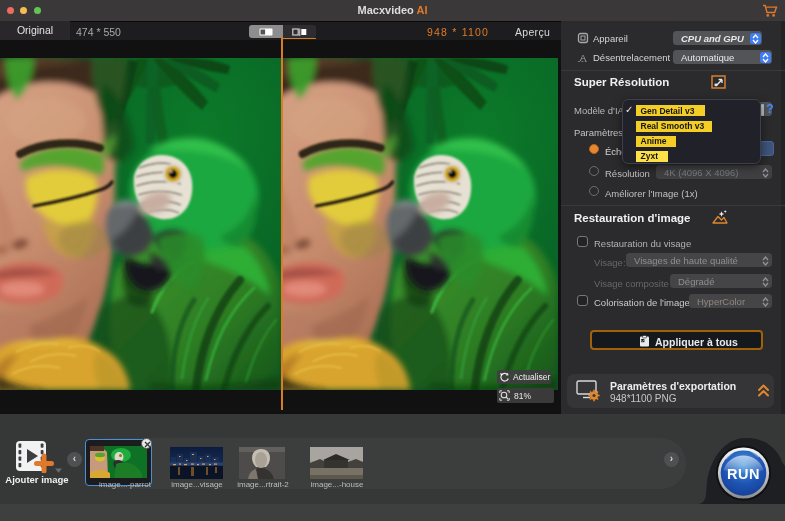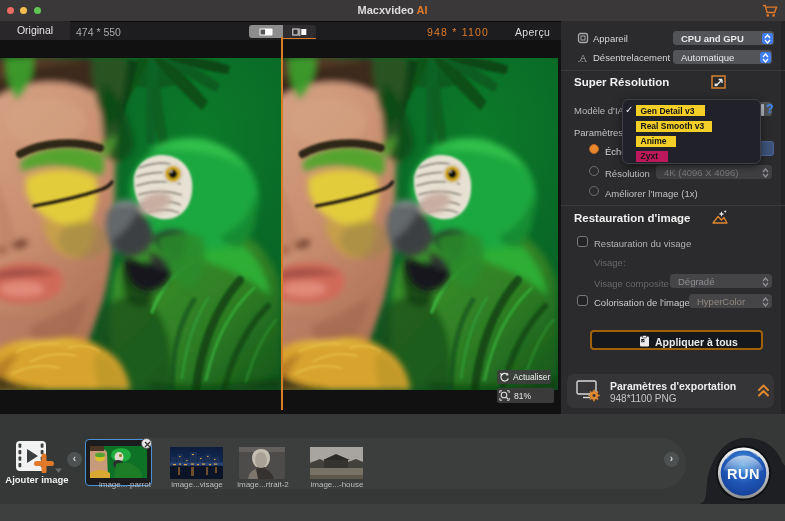--- a/index.html
+++ b/index.html
@@ -250,21 +250,21 @@
   </div>
 
   <div class="abs" id="sidebar">
     <div class="abs" style="left:220px; top:0; width:4px; height:393px; background:#232325;"></div>
 
     <svg class="abs" style="left:16px;top:11px" width="12" height="12" viewBox="0 0 12 12">
       <rect x="1.5" y="1.5" width="9" height="9" rx="2" fill="none" stroke="#a9a9ab" stroke-width="1.3"></rect>
       <rect x="4" y="4" width="4" height="4" fill="none" stroke="#a9a9ab" stroke-width="1"></rect>
     </svg>
     <div class="abs lbl" style="left:32px; top:12px;">Appareil</div>
-    <div class="dd" style="left:112px; top:10px; width:101px;">
+    <div class="dd" style="left:112px; top:10px; width:89px;font-style:italic;">
       <div class="t" style="font-weight:bold;">CPU and GPU</div>
       <div class="step">
           <svg class="chev" style="top:1px" viewBox="0 0 7 5">
             <path d="M1 4 L3.5 1 L6 4" fill="none" stroke="#fff" stroke-width="1.3"></path>
           </svg>
       <svg class="chev" style="top:6px" viewBox="0 0 7 5">
             <path d="M1 1 L3.5 4 L6 1" fill="none" stroke="#fff" stroke-width="1.3"></path>
           </svg>
         </div>
     </div>
@@ -323,20 +323,31 @@
     <div class="sep" style="top:184px;"></div>
     <div class="h1" style="left:13px; top:191px;">Restauration d'image</div>
     <svg class="abs" style="left:150px;top:189px" width="17" height="15" viewBox="0 0 17 15">
       <path d="M2 13 L7 6.5 L10.5 10 L13 7.5 L16 13 Z" fill="none" stroke="#e0872e" stroke-width="1.3" stroke-linejoin="round"></path>
       <path d="M10.5 1.2 l0.8 2 l2 0.8 l-2 0.8 l-0.8 2 l-0.8 -2 l-2 -0.8 l2 -0.8 Z" fill="#f0f0f0"></path>
       <path d="M14.2 0 l0.45 1.05 l1.05 0.45 l-1.05 0.45 l-0.45 1.05 l-0.45 -1.05 L12.7 1.5 l1.05 -0.45 Z" fill="#f0f0f0"></path>
     </svg>
     <div class="cb" style="left:16px; top:215px;"></div>
     <div class="abs lbl" style="left:33px; top:217px; color:#b2b2b4;">Restauration du visage</div>
     <div class="abs lbl dis" style="left:33px; top:236px;">Visage:</div>
+    <div class="dd gray" style="left:65px; top:232px; width:146px; background:#454548;">
+      <div class="t" style="color:#8d8e91;">Visages de haute qualité</div>
+      <div class="step">
+          <svg class="chev" style="top:1px" viewBox="0 0 7 5">
+            <path d="M1 4 L3.5 1 L6 4" fill="none" stroke="#909296" stroke-width="1.3"></path>
+          </svg>
+      <svg class="chev" style="top:6px" viewBox="0 0 7 5">
+            <path d="M1 1 L3.5 4 L6 1" fill="none" stroke="#909296" stroke-width="1.3"></path>
+          </svg>
+        </div>
+    </div>
     <div class="abs lbl dis" style="left:33px; top:257px;">Visage composite</div>
     <div class="dd gray" style="left:109px; top:253px; width:102px; background:#454548;">
       <div class="t" style="color:#8d8e91;">Dégradé</div>
       <div class="step">
           <svg class="chev" style="top:1px" viewBox="0 0 7 5">
             <path d="M1 4 L3.5 1 L6 4" fill="none" stroke="#909296" stroke-width="1.3"></path>
           </svg>
       <svg class="chev" style="top:6px" viewBox="0 0 7 5">
             <path d="M1 1 L3.5 4 L6 1" fill="none" stroke="#909296" stroke-width="1.3"></path>
           </svg>
@@ -387,21 +398,21 @@
     <div class="abs" style="left:64px; top:83px; font-size:10px; color:#e8e8e8;">✓</div>
     <div class="abs" style="left:74.5px; top:84px; width:69px; height:11px; background:#f2ce27;">
         <span style="position:absolute; left:5px; top:0.5px; font-size:8.5px; font-weight:bold; color:#151515;">Gen Detail v3</span>
       </div>
     <div class="abs" style="left:74.5px; top:99.5px; width:76px; height:11px; background:#f2ce27;">
         <span style="position:absolute; left:5px; top:0.5px; font-size:8.5px; font-weight:bold; color:#151515;">Real Smooth v3</span>
       </div>
     <div class="abs" style="left:74.5px; top:114.5px; width:40px; height:11px; background:#f2ce27;">
         <span style="position:absolute; left:5px; top:0.5px; font-size:8.5px; font-weight:bold; color:#151515;">Anime</span>
       </div>
-    <div class="abs" style="left:74.5px; top:129.5px; width:32px; height:11px; background:#be185d;">
+    <div class="abs" style="left:74.5px; top:129.5px; width:32px; height:11px; background:#fde047;">
         <span style="position:absolute; left:5px; top:0.5px; font-size:8.5px; font-weight:bold; color:#151515;">Zyxt</span>
       </div>
   </div>
 
   <div class="abs" id="bottombar">
     <div class="abs" id="bottomstrip"></div>
     <div class="abs" id="strip"></div>
     <div class="abs navc" style="left:67px; top:38px;">‹</div>
     <div class="abs navc" style="left:664px; top:38px;">›</div>
 

